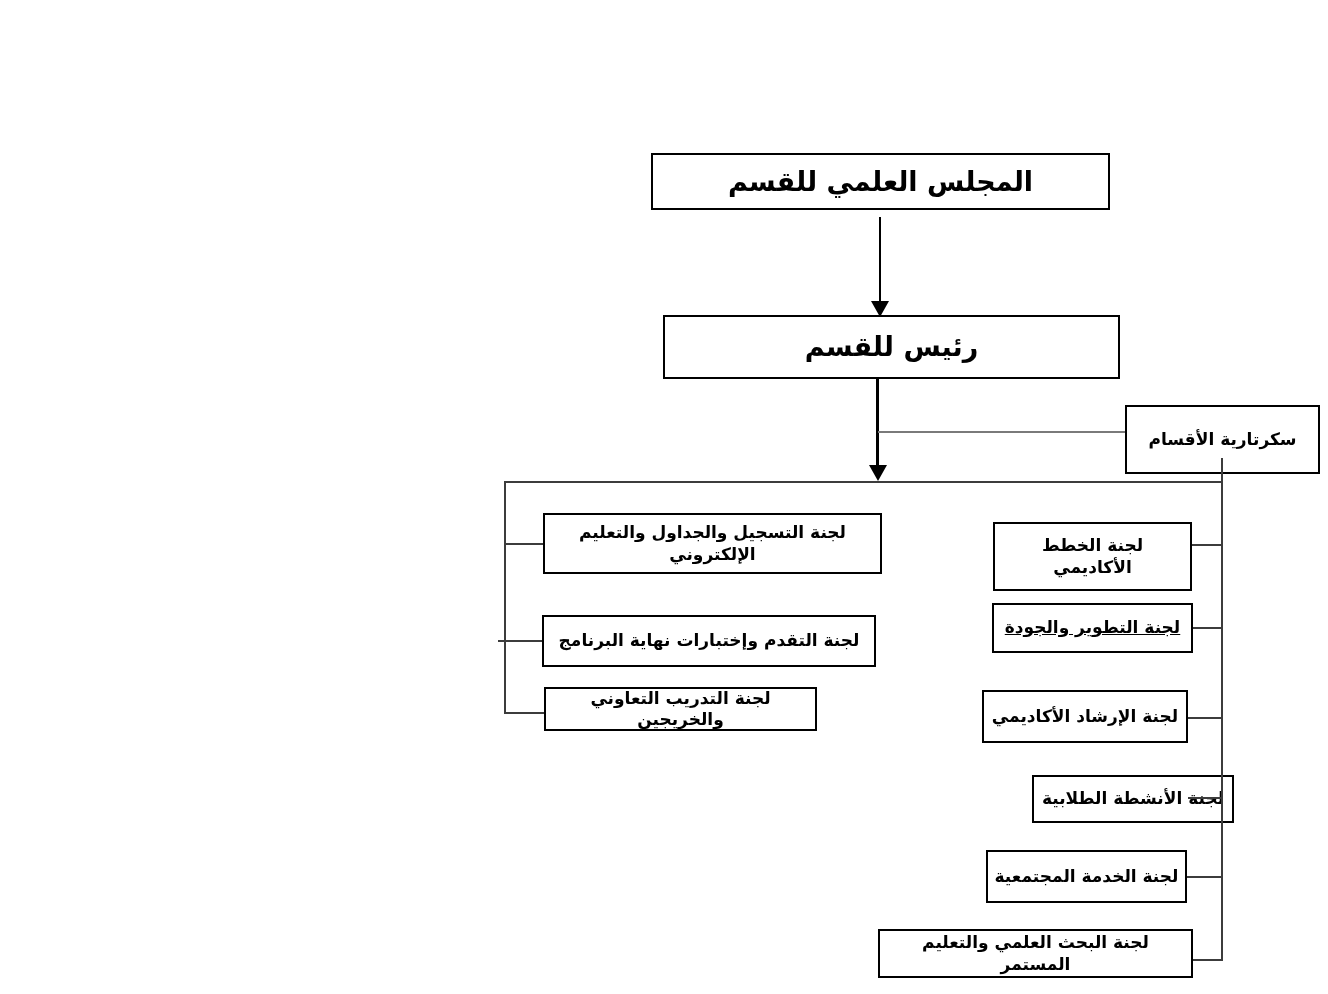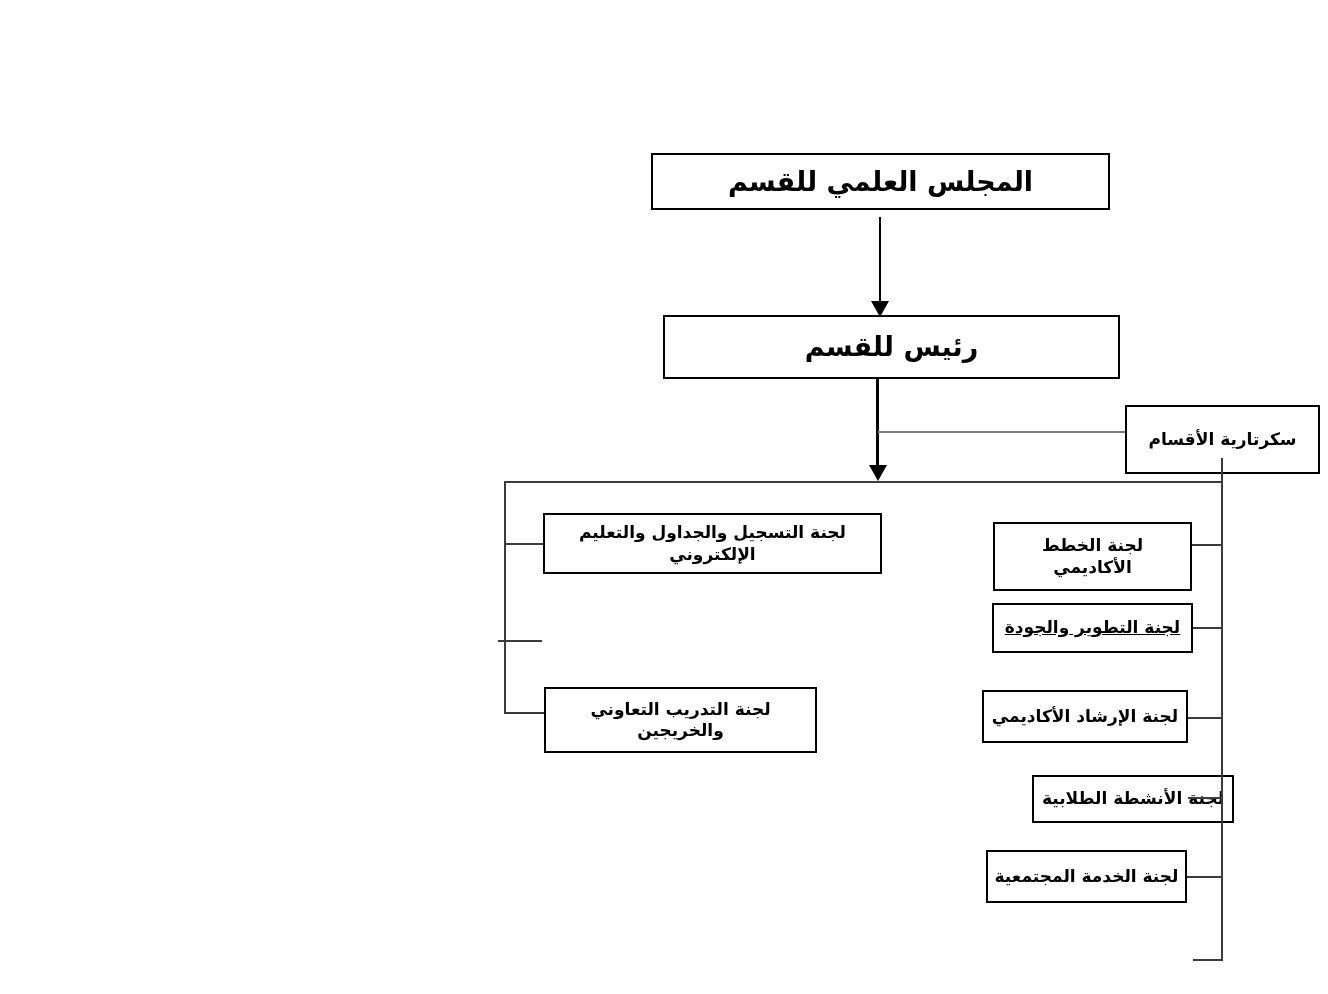--- a/index.html
+++ b/index.html
@@ -53,33 +53,35 @@
 <div class="canvas">
 
   <div class="node big" style="left:651px; top:153px; width:459px; height:57px;">المجلس العلمي للقسم</div>
 
   <div class="node big" style="left:663px; top:315px; width:457px; height:64px;">رئيس للقسم</div>
 
   <div class="node small" style="left:1125px; top:405px; width:195px; height:69px; font-size:17px;">سكرتارية الأقسام</div>
 
   <div class="node small" style="left:543px; top:513px; width:339px; height:61px;">لجنة التسجيل والجداول والتعليم الإلكتروني</div>
 
+  <div class="node small" style="left:542px; top:615px; width:334px; height:52px;">لجنة التقدم وإختبارات نهاية البرنامج</div>
 
-  <div class="node small" style="left:544px; top:687px; width:273px; height:66px;">لجنة التدريب التعاوني والخريجين</div>
+  <div class="node small" style="left:544px; top:687px; width:273px; height:44px;">لجنة التدريب التعاوني والخريجين</div>
 
   <div class="node small" style="left:993px; top:522px; width:199px; height:69px;">لجنة الخطط الأكاديمي</div>
 
   <div class="node small" style="left:992px; top:603px; width:201px; height:50px;text-decoration:underline;">لجنة التطوير والجودة</div>
 
   <div class="node small" style="left:982px; top:690px; width:206px; height:53px;">لجنة الإرشاد الأكاديمي</div>
 
   <div class="node small" style="left:986px; top:775px; width:202px; height:48px;margin-left:46px;">لجنة الأنشطة الطلابية</div>
 
   <div class="node small" style="left:986px; top:850px; width:201px; height:53px;">لجنة الخدمة المجتمعية</div>
 
+  <div class="node small" style="left:878px; top:929px; width:315px; height:49px;">لجنة البحث العلمي والتعليم المستمر</div>
 
   <div class="line thick" style="left:879px; top:217px; width:2px; height:86px;"></div>
   <div class="arrowhead" style="left:871px; top:301px;"></div>
 
   <div class="line thick" style="left:876px; top:379px; width:3px; height:88px;"></div>
   <div class="arrowhead" style="left:869px; top:465px;"></div>
 
   <div class="line gray" style="left:878px; top:431px; width:247px; height:2px;"></div>
 
   <div class="line" style="left:504px; top:481px; width:719px; height:2px;"></div>

